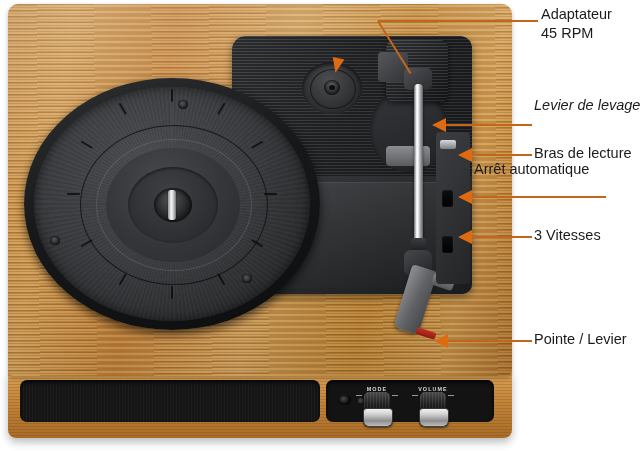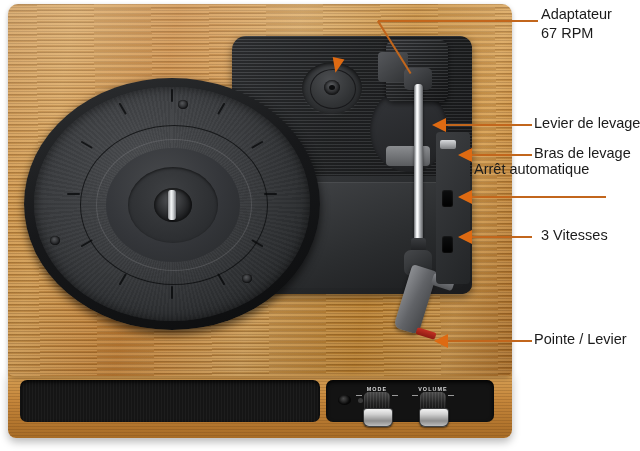--- a/index.html
+++ b/index.html
@@ -267,45 +267,45 @@
       <div class="screw" style="left:26px;top:158px;"></div>
       <div class="screw" style="left:218px;top:196px;"></div>
     </div>
   </div>
 
   <div>
     <div class="ld" style="left:378px;top:20px;width:160px;"></div>
     <div class="diag" style="left:378px;top:20px;width:62px;transform:rotate(58deg);"></div>
     <div class="arw-d" style="left:331px;top:58px;transform:rotate(12deg);"></div>
     <div class="lbl" style="left:541px;top:6px;">Adaptateur</div>
-    <div class="lbl" style="left:541px;top:25px;">67 RPM</div>
+    <div class="lbl" style="left:541px;top:25px;">45 RPM</div>
   </div>
 
   <div>
     <div class="ld" style="left:446px;top:124px;width:86px;"></div>
     <div class="arw" style="left:432px;top:118px;"></div>
-    <div class="lbl" style="left:534px;top:115px;">Levier de levage</div>
+    <div class="lbl" style="left:534px;top:97px;font-style:italic;">Levier de levage</div>
   </div>
 
   <div>
     <div class="ld" style="left:472px;top:154px;width:60px;"></div>
     <div class="arw" style="left:458px;top:148px;"></div>
-    <div class="lbl" style="left:534px;top:145px;">Bras de levage</div>
+    <div class="lbl" style="left:534px;top:145px;">Bras de lecture</div>
   </div>
 
   <div>
     <div class="ld" style="left:472px;top:196px;width:134px;"></div>
     <div class="arw" style="left:458px;top:190px;"></div>
     <div class="lbl" style="left:474px;top:161px;">Arrêt automatique</div>
   </div>
 
   <div>
     <div class="ld" style="left:472px;top:236px;width:60px;"></div>
     <div class="arw" style="left:458px;top:230px;"></div>
-    <div class="lbl" style="left:534px;top:227px;margin-left:7px;">3 Vitesses</div>
+    <div class="lbl" style="left:534px;top:227px;">3 Vitesses</div>
   </div>
 
   <div>
     <div class="ld" style="left:448px;top:340px;width:84px;"></div>
     <div class="arw" style="left:434px;top:334px;"></div>
     <div class="lbl" style="left:534px;top:331px;">Pointe / Levier</div>
   </div>
 
 </div>
 

